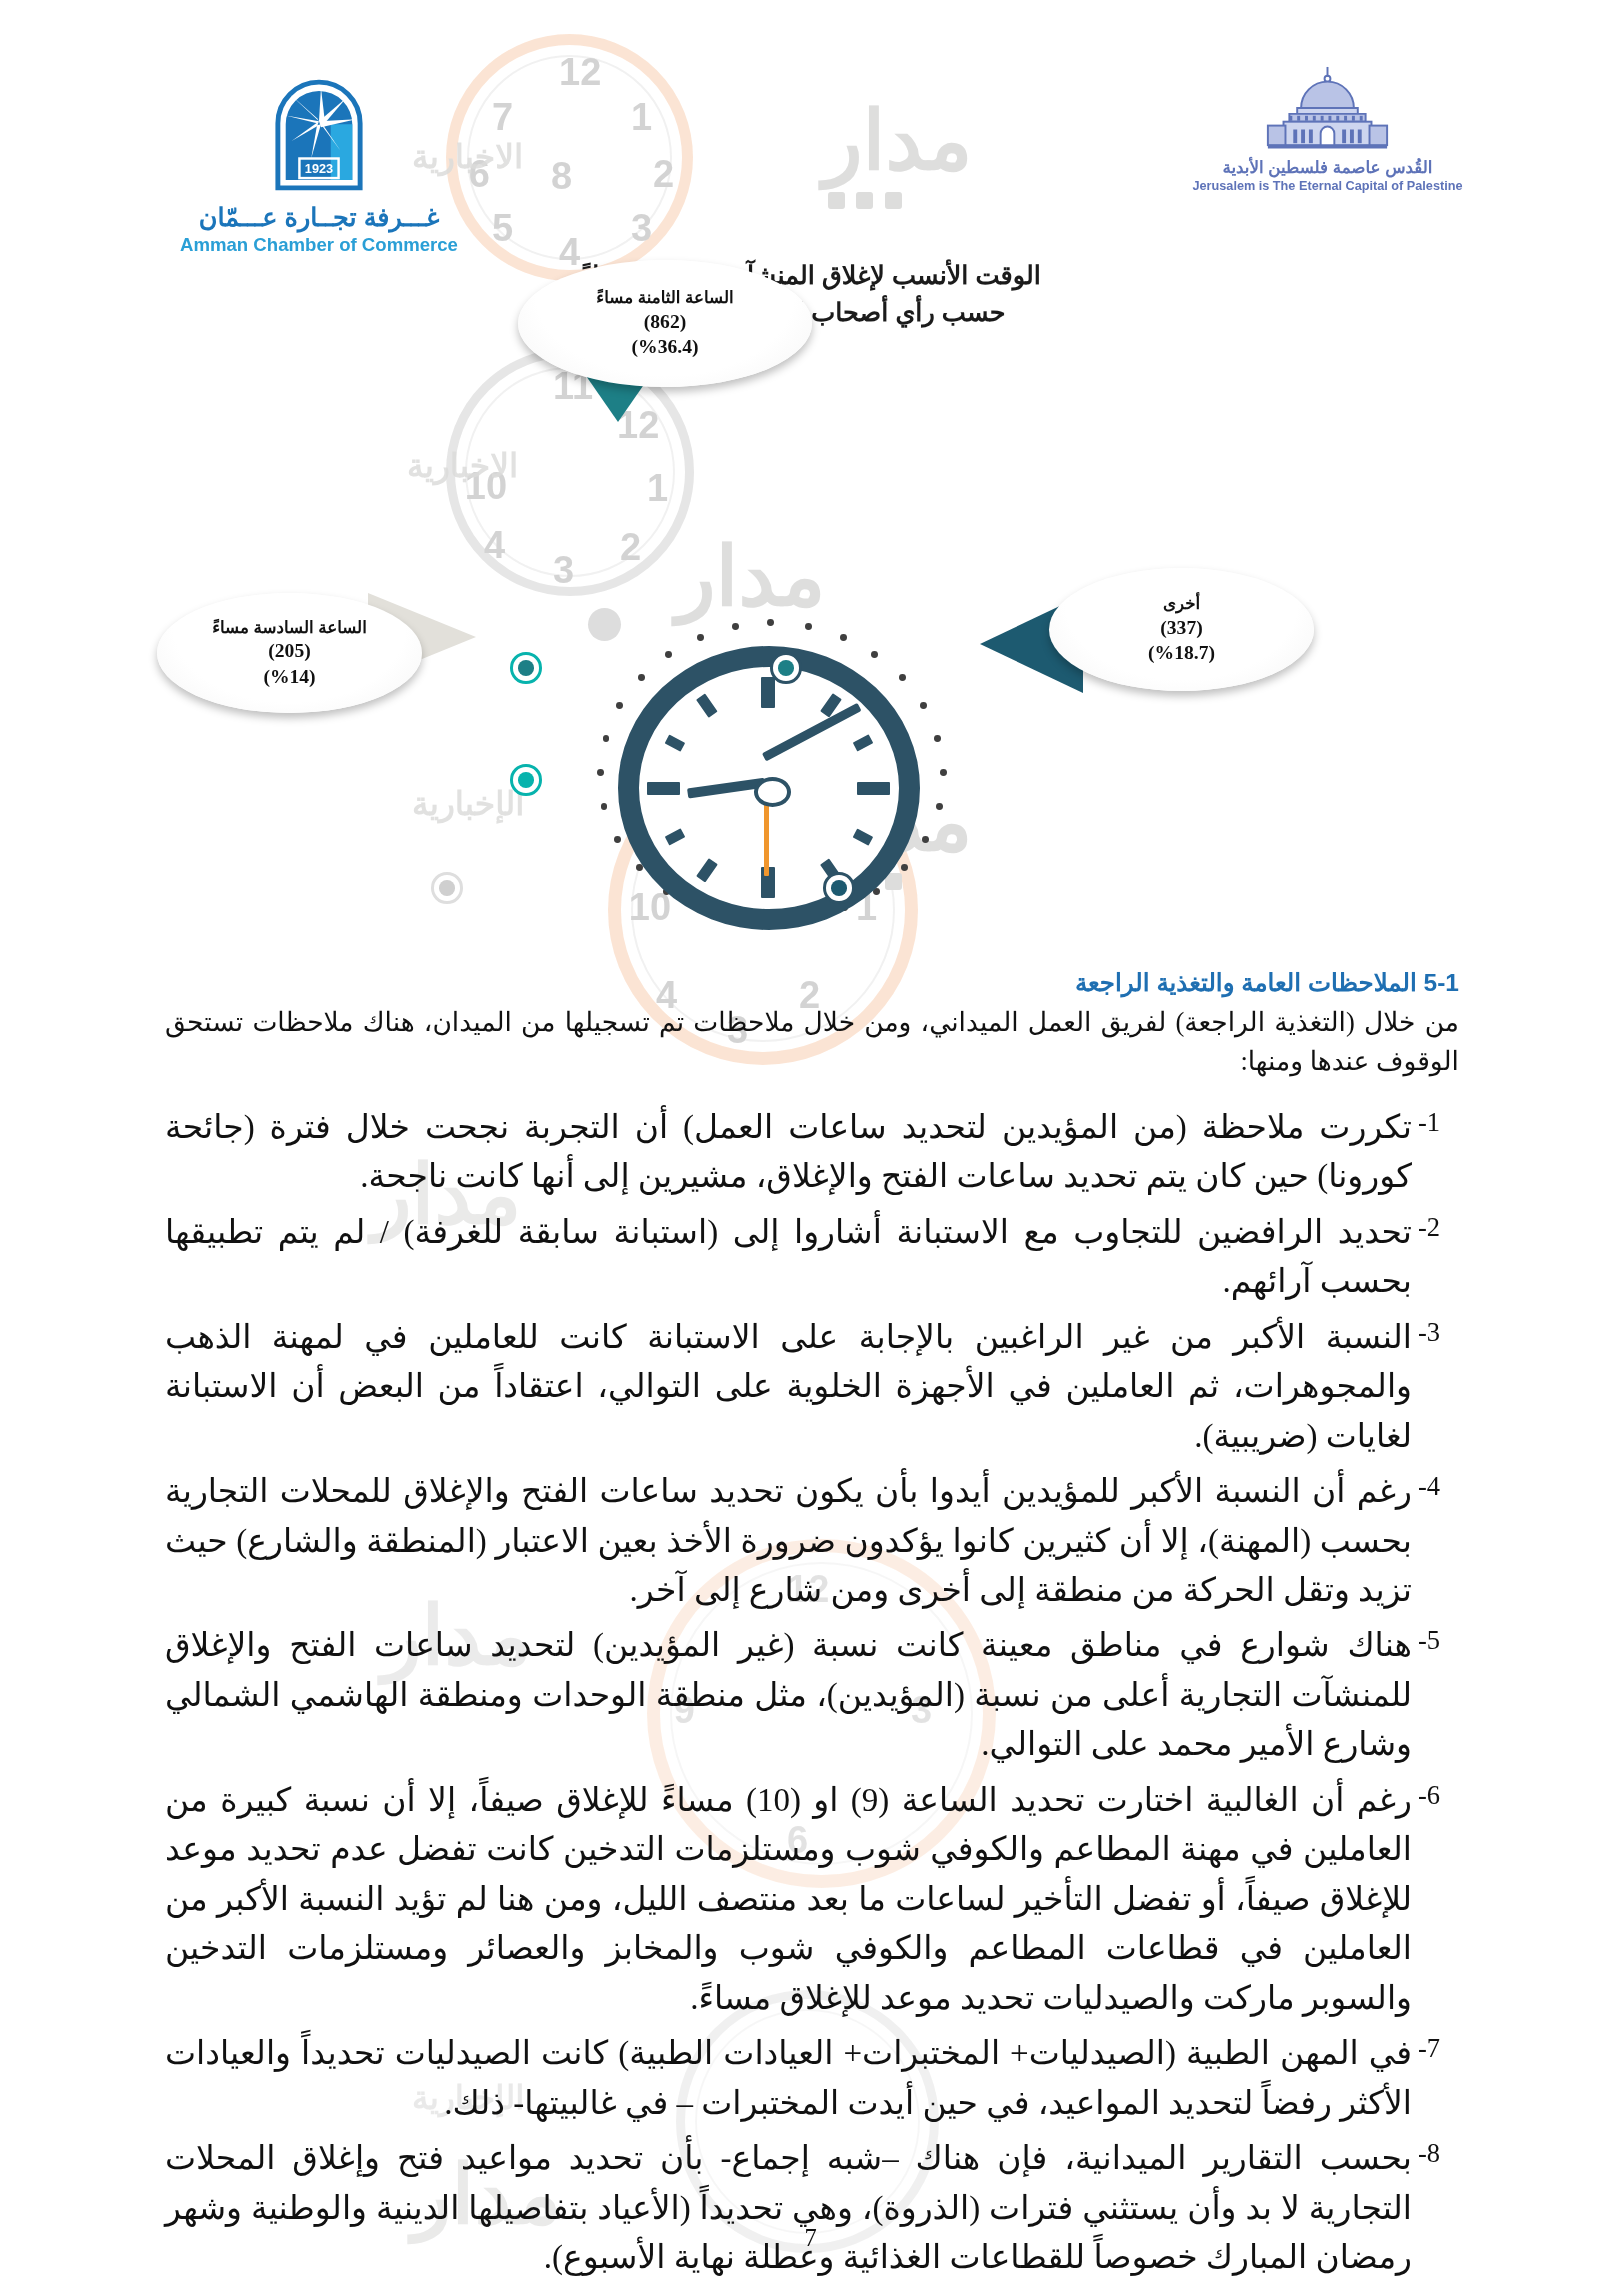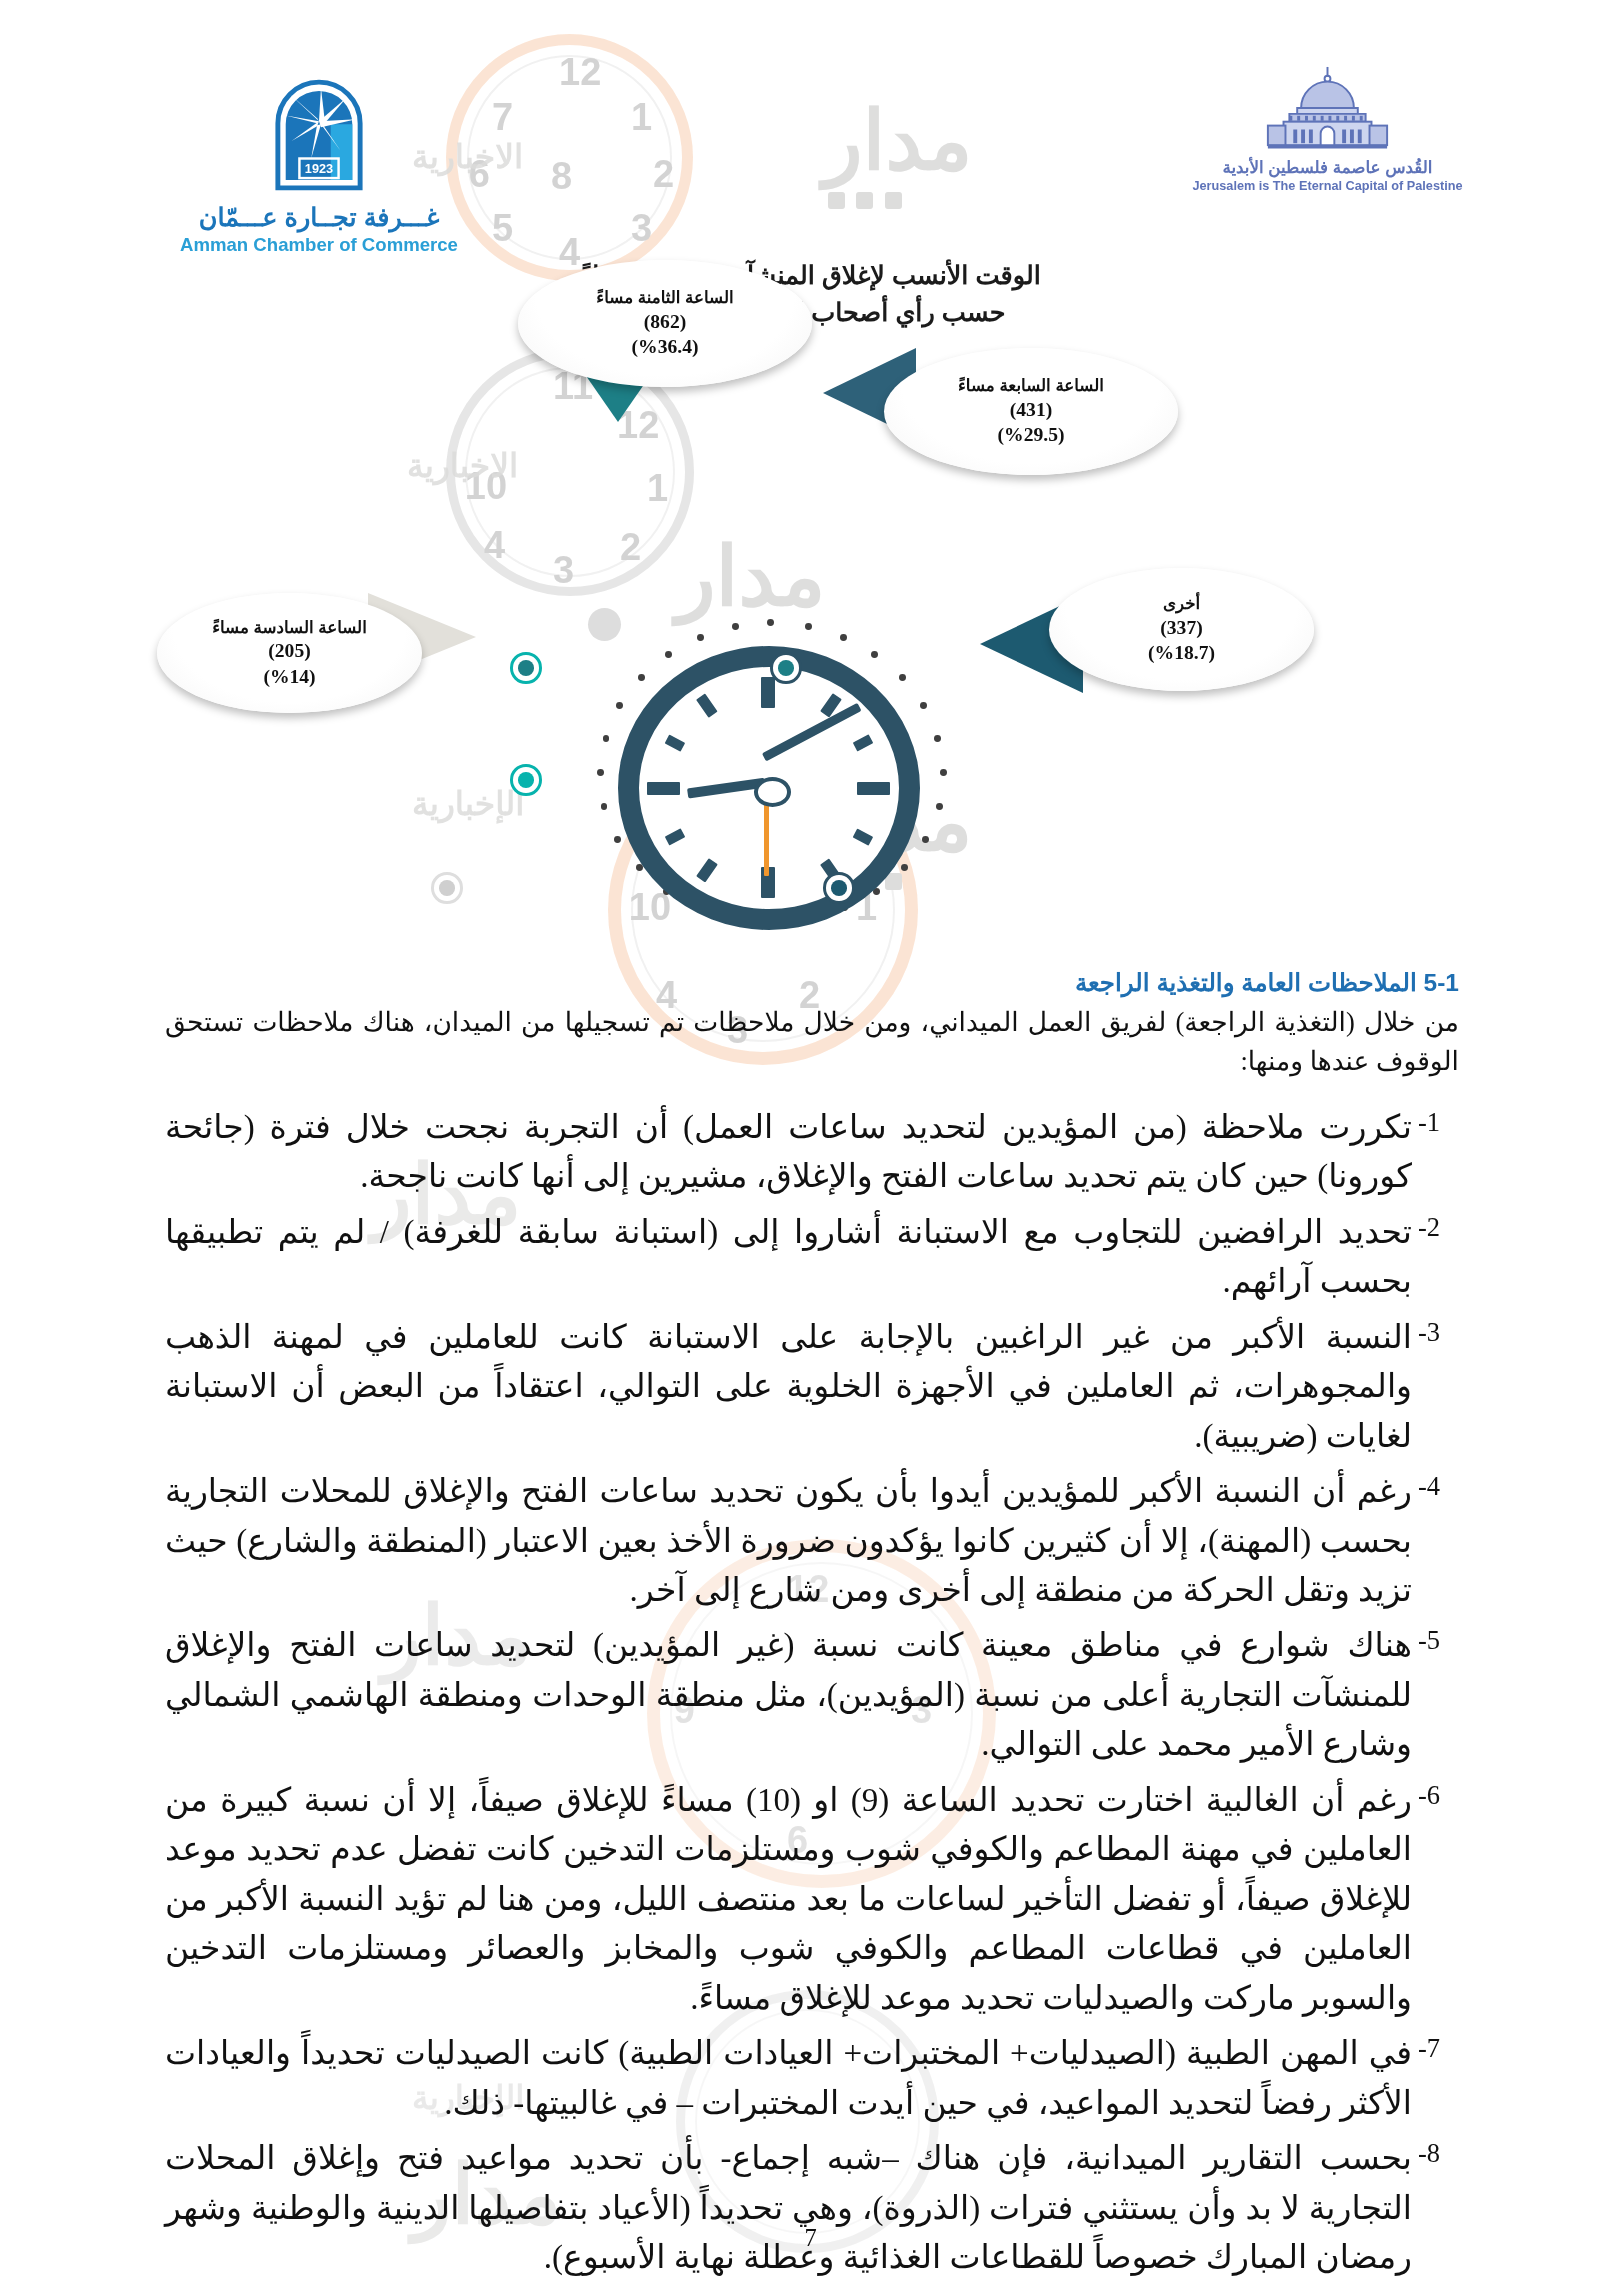--- a/index.html
+++ b/index.html
@@ -359,30 +359,20 @@
       <div class="tail" style="left:39px;top:74px;border-left:61px solid transparent;border-right:61px solid transparent;border-top:88px solid #1d7f86;"></div>
       <div class="bubble" style="width:294px;height:127px;">
         <div class="bubble-txt">
           <div>الساعة الثامنة مساءً</div>
           <div class="num">(862)</div>
           <div class="num">(%36.4)</div>
         </div>
       </div>
     </div>
 
-    <div class="callout" style="left:823px;top:103px;">
-      <div class="tail" style="left:0px;top:0px;border-top:45px solid transparent;border-bottom:45px solid transparent;border-right:93px solid #2e6179;"></div>
-      <div class="bubble" style="width:294px;height:127px;margin-left:61px;">
-        <div class="bubble-txt">
-          <div>الساعة السابعة مساءً</div>
-          <div class="num">(431)</div>
-          <div class="num">(%29.5)</div>
-        </div>
-      </div>
-    </div>
 
 
     <div class="callout" style="left:157px;top:348px;">
       <div class="tail" style="left:211px;top:0px;border-top:44px solid transparent;border-bottom:44px solid transparent;border-left:108px solid #e2e0da;"></div>
       <div class="bubble" style="width:265px;height:120px;">
         <div class="bubble-txt">
           <div>الساعة السادسة مساءً</div>
           <div class="num">(205)</div>
           <div class="num">(%14)</div>
         </div>

